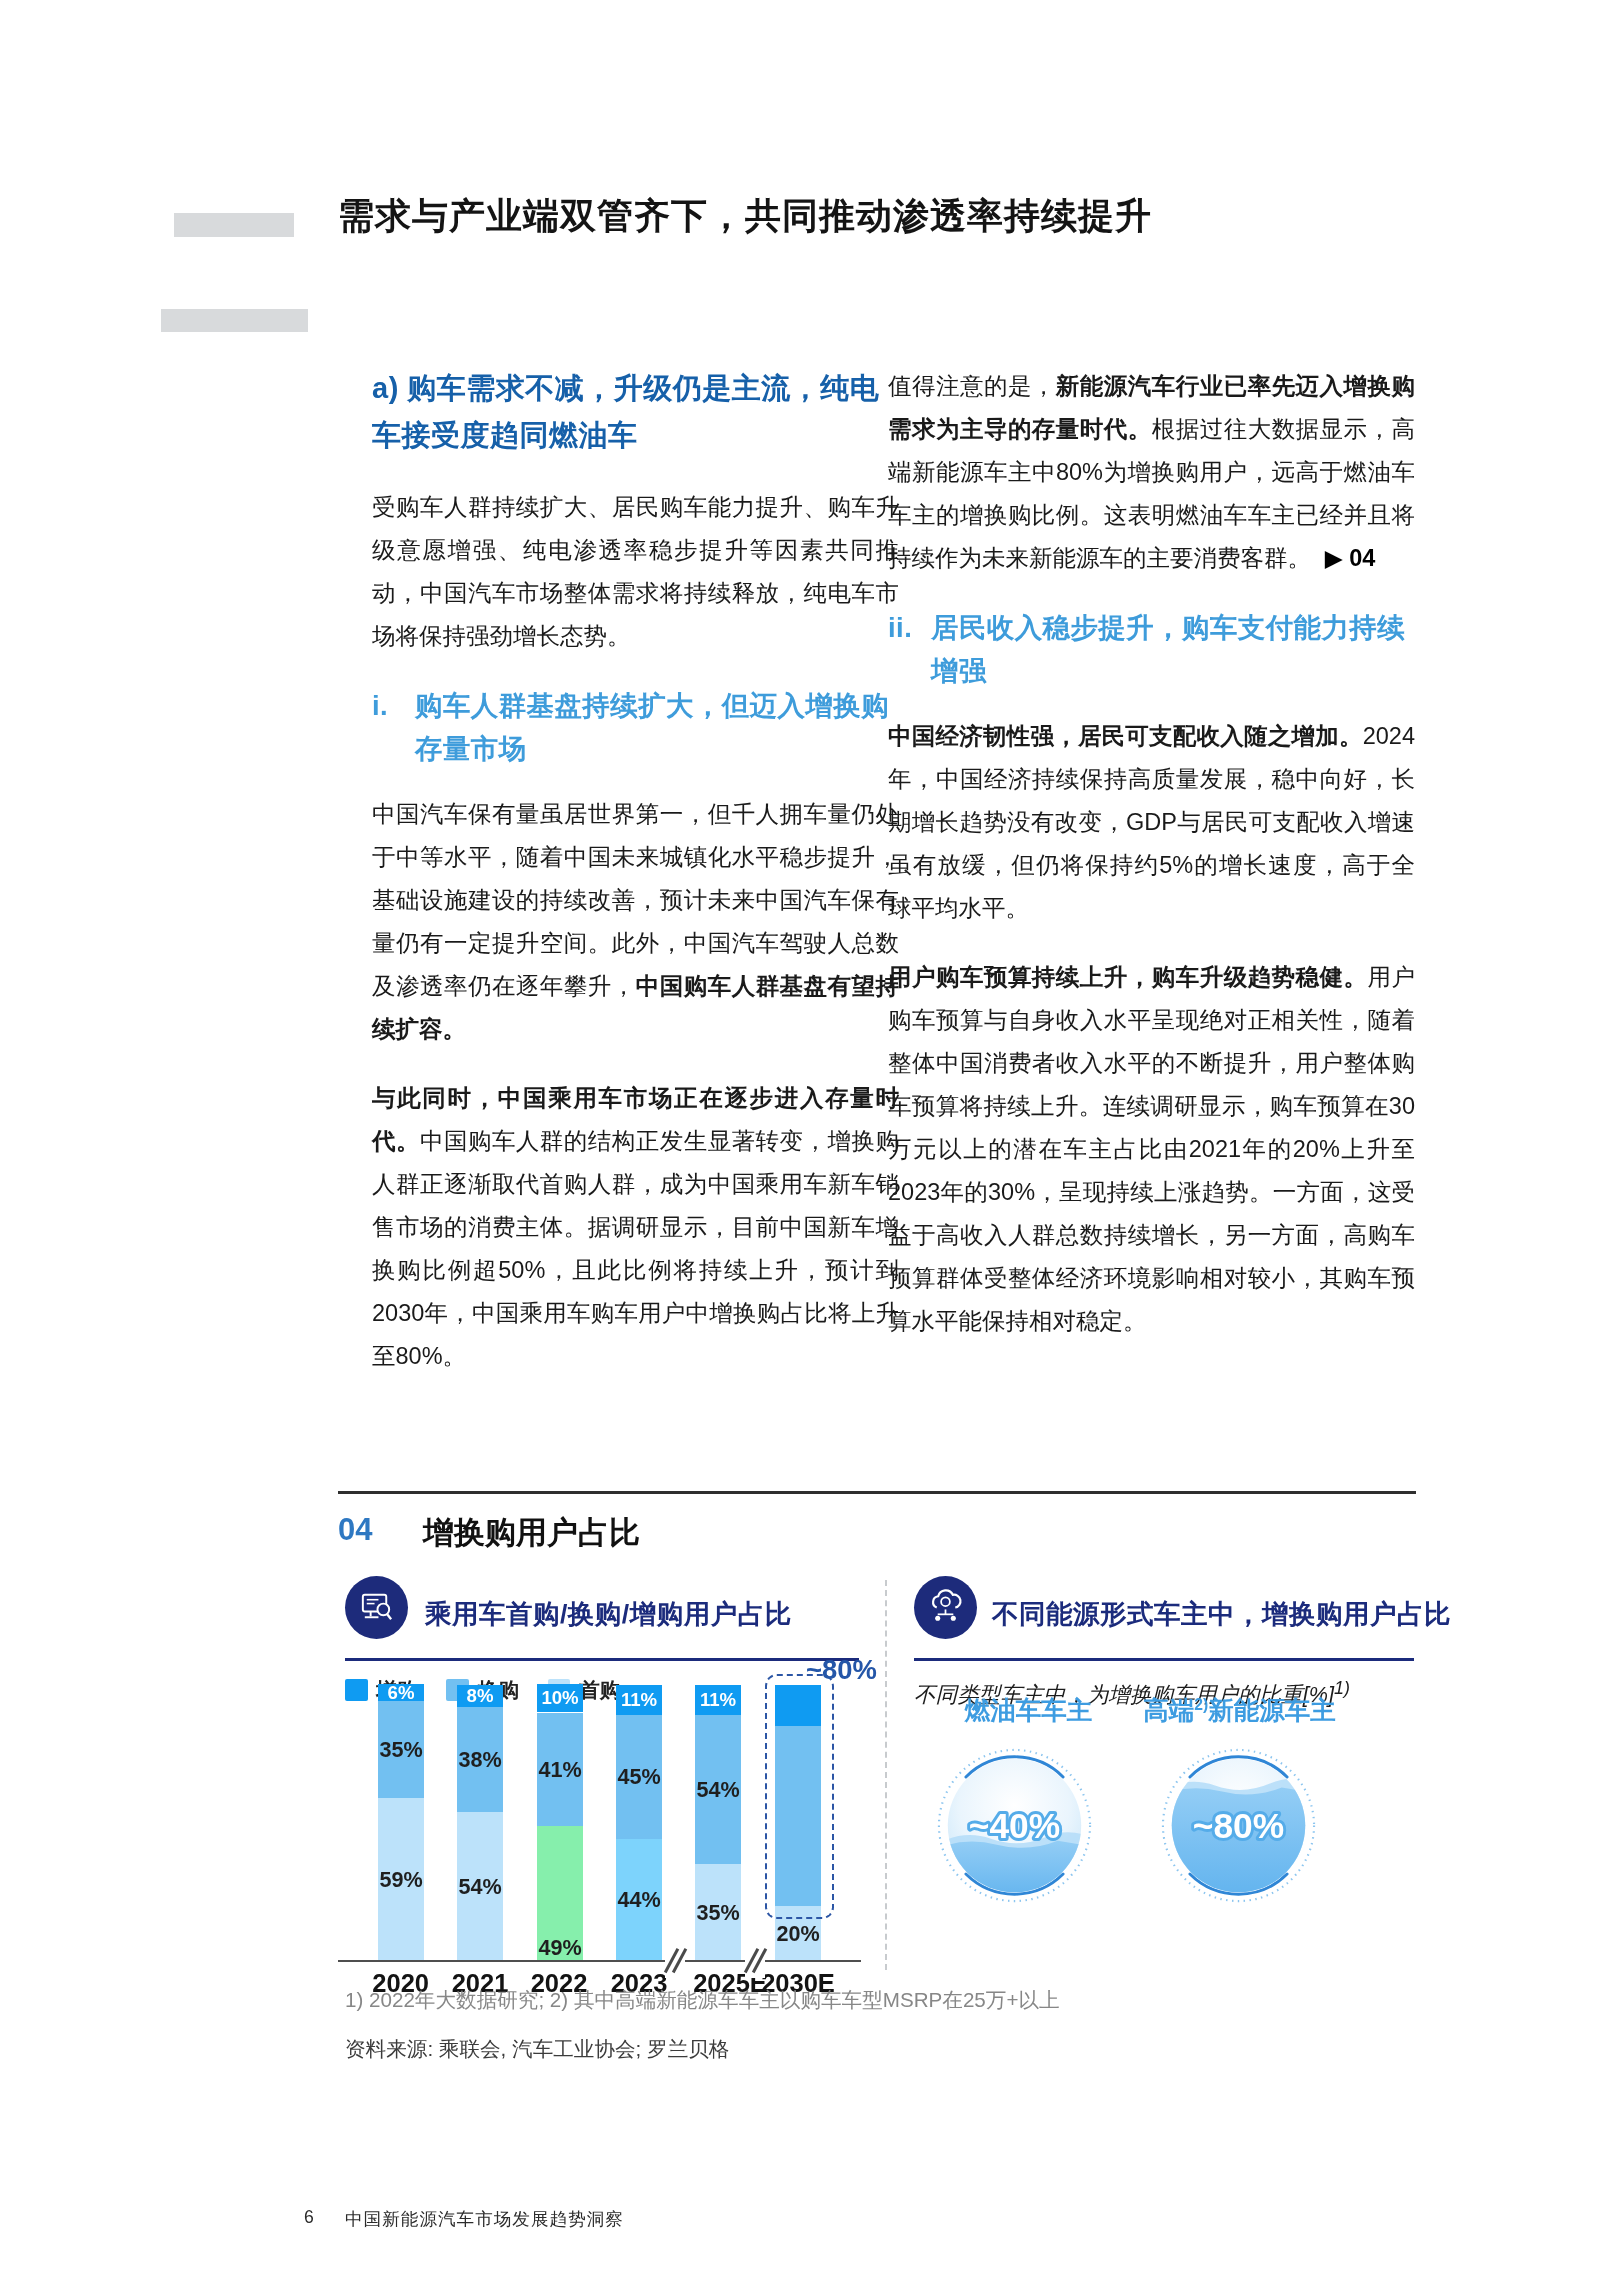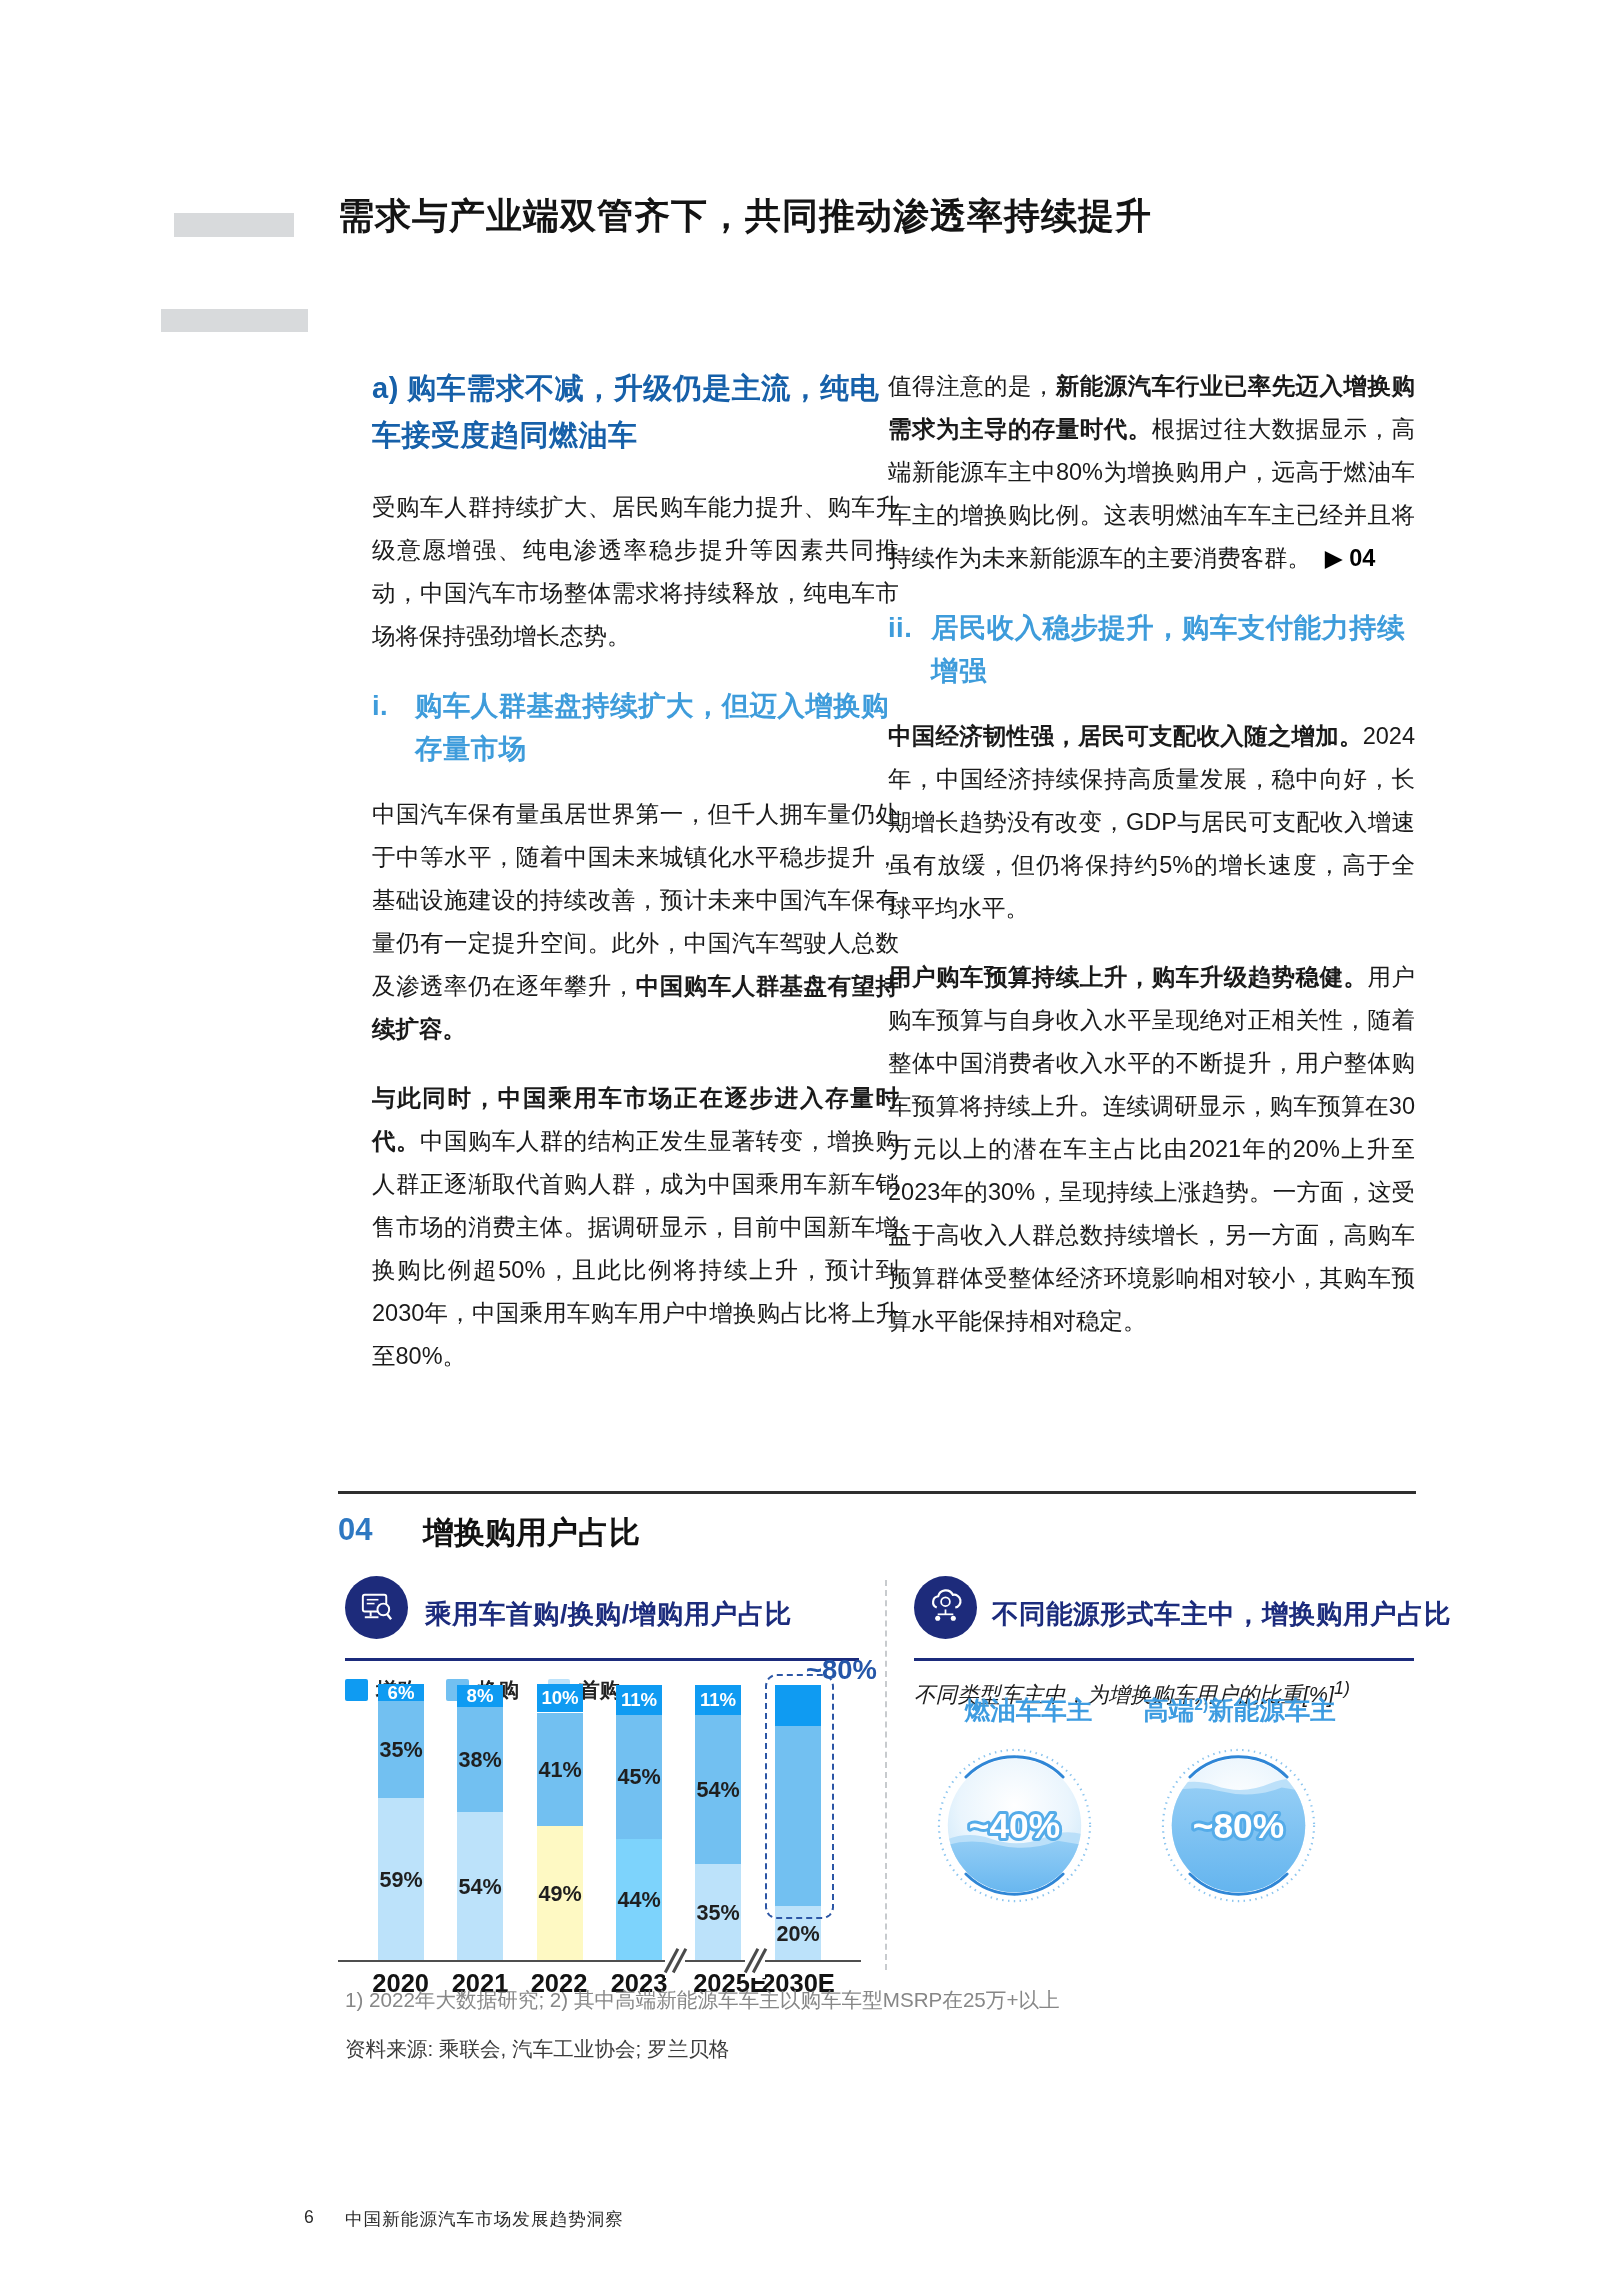--- a/index.html
+++ b/index.html
@@ -160,21 +160,21 @@
       </div>
       <div class="seg" style="height: 105px; bottom: 149px; background: rgb(114, 192, 241);">
         <div class="seg-label">38%</div>
       </div>
       <div class="seg" style="height: 22px; bottom: 254px; background: rgb(15, 155, 242);">
         <div class="seg-label light">8%</div>
       </div>
     </div>
     <div class="year-label" style="left: 96px;">2021</div>
     <div class="bar" style="left: 192px;">
-      <div class="seg" style="height: 135px; bottom: 0px; background: #fef9c3;">
+      <div class="seg" style="height: 135px; bottom: 0px; background: #86efac; align-items: flex-end;">
         <div class="seg-label">49%</div>
       </div>
       <div class="seg" style="height: 113px; bottom: 135px; background: rgb(114, 192, 241);">
         <div class="seg-label">41%</div>
       </div>
       <div class="seg" style="height: 28px; bottom: 249px; background: rgb(15, 155, 242);">
         <div class="seg-label light">10%</div>
       </div>
     </div>
     <div class="year-label" style="left: 175px;">2022</div>

